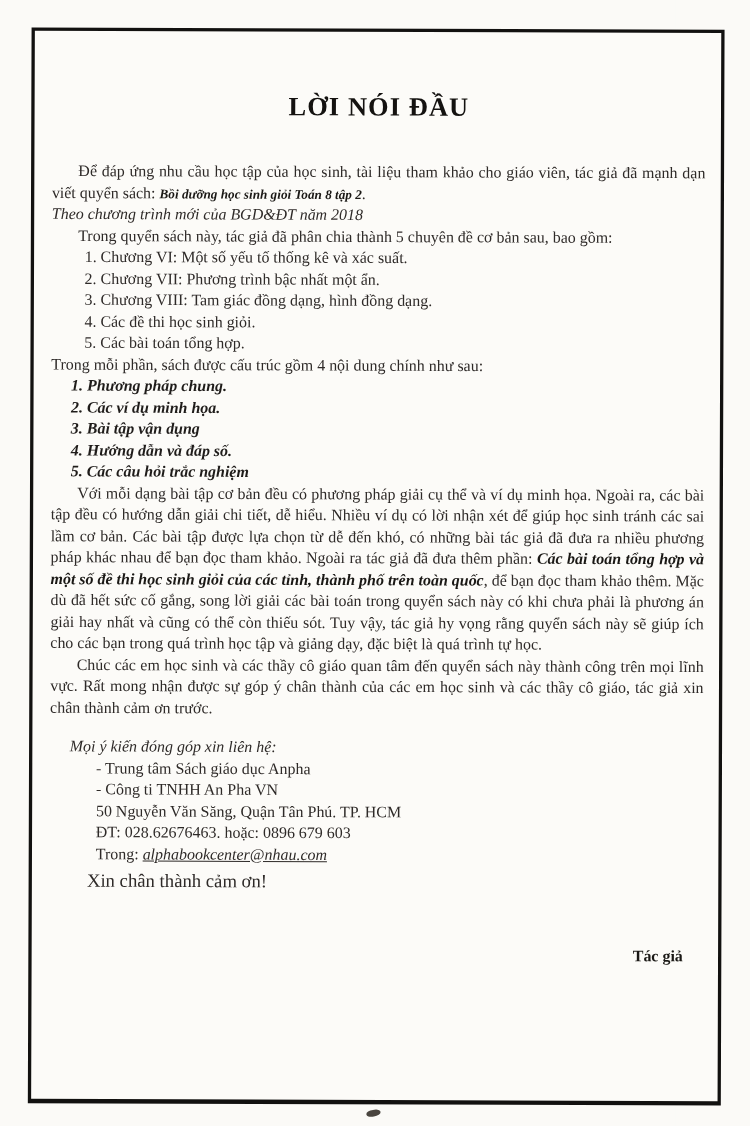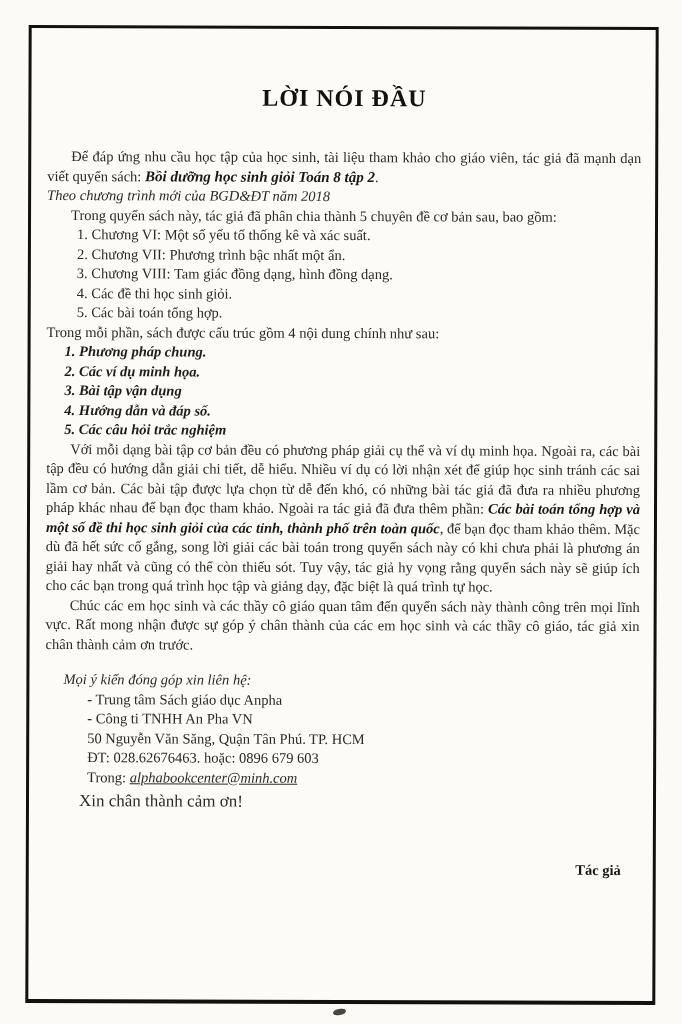--- a/index.html
+++ b/index.html
@@ -33,21 +33,21 @@
     letter-spacing: 1px;
     color: #141210;
     margin-bottom: 36px;
   }
   p, li {
     font-size: 14.5px;
     line-height: 19.5px;
     text-align: justify;
   }
   .indent { text-indent: 24px; }
-  .booktitle { font-weight: bold; font-style: italic; font-size: 15px; color: #1a1815; }
+  .booktitle { font-weight: bold; font-style: italic; font-size: 12px; color: #1a1815; }
   .note { font-style: italic; margin-left: 0; }
   .chapter-list { list-style: none; margin-left: 30px; }
   .structure-list { list-style: none; margin-left: 18px; }
   .structure-list li { font-weight: bold; font-style: italic; color: #1f1c1a; }
   .body-highlight { font-weight: bold; font-style: italic; color: #1a1815; }
   .contact-block { margin-top: 16px; }
   .contact-heading { font-style: italic; margin-left: 18px; }
   .contact-line { margin-left: 42px; }
   .email-line { margin-left: 42px; }
   .email-address { font-style: italic; text-decoration: underline; }
@@ -104,21 +104,21 @@
     <p class="indent"><span>Với mỗi dạng bài tập cơ bản đều có phương pháp giải cụ thể và ví dụ minh họa. Ngoài ra, các bài tập đều có hướng dẫn giải chi tiết, dễ hiểu. Nhiều ví dụ có lời nhận xét để giúp học sinh tránh các sai lầm cơ bản. Các bài tập được lựa chọn từ dễ đến khó, có những bài tác giả đã đưa ra nhiều phương pháp khác nhau để bạn đọc tham khảo. Ngoài ra tác giả đã đưa thêm phần: </span><span class="body-highlight">Các bài toán tổng hợp và một số đề thi học sinh giỏi của các tỉnh, thành phố trên toàn quốc</span><span>, để bạn đọc tham khảo thêm. Mặc dù đã hết sức cố gắng, song lời giải các bài toán trong quyển sách này có khi chưa phải là phương án giải hay nhất và cũng có thể còn thiếu sót. Tuy vậy, tác giả hy vọng rằng quyển sách này sẽ giúp ích cho các bạn trong quá trình học tập và giảng dạy, đặc biệt là quá trình tự học.</span></p>
 
     <p class="indent">Chúc các em học sinh và các thầy cô giáo quan tâm đến quyển sách này thành công trên mọi lĩnh vực. Rất mong nhận được sự góp ý chân thành của các em học sinh và các thầy cô giáo, tác giả xin chân thành cảm ơn trước.</p>
 
     <div class="contact-block">
       <p class="contact-heading">Mọi ý kiến đóng góp xin liên hệ:</p>
       <p class="contact-line">- Trung tâm Sách giáo dục Anpha</p>
       <p class="contact-line">- Công ti TNHH An Pha VN</p>
       <p class="contact-line">50 Nguyễn Văn Săng, Quận Tân Phú. TP. HCM</p>
       <p class="contact-line">ĐT: 028.62676463. hoặc: 0896 679 603</p>
-      <p class="email-line"><span>Trong: </span><span class="email-address">alphabookcenter@minh.com</span></p>
+      <p class="email-line"><span>Trong: </span><span class="email-address">alphabookcenter@nhau.com</span></p>
       <p class="thanks-line">Xin chân thành cảm ơn!</p>
     </div>
 
     <p class="signature">Tác giả</p>
 
   </div>
   <div class="artifact"></div>
 </div>
 
 </body></html>

